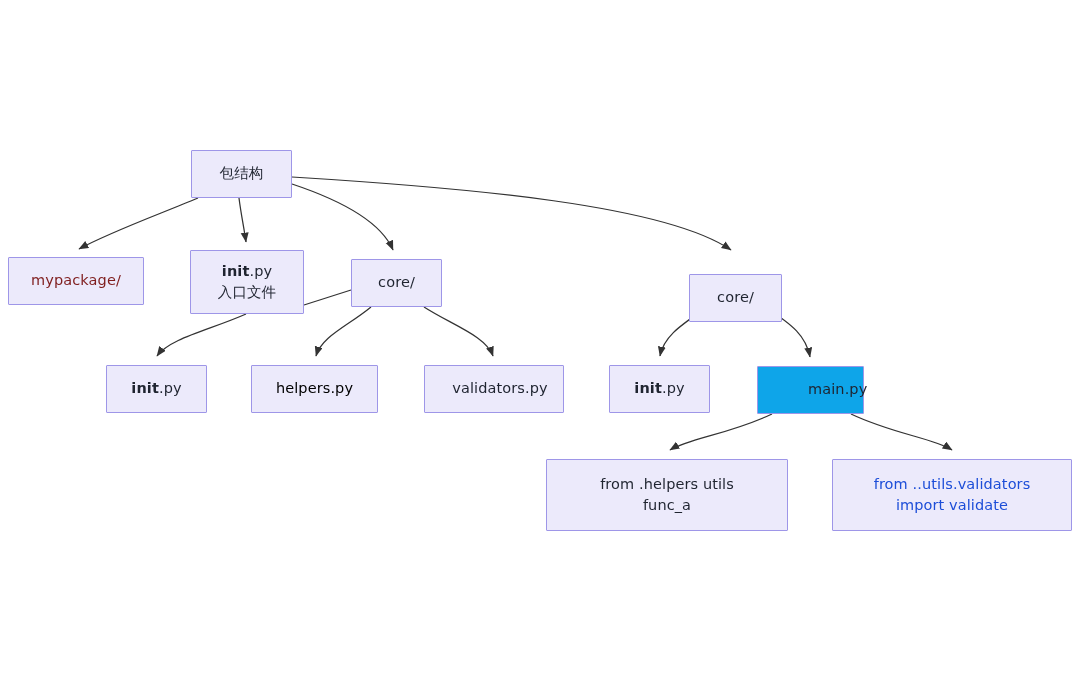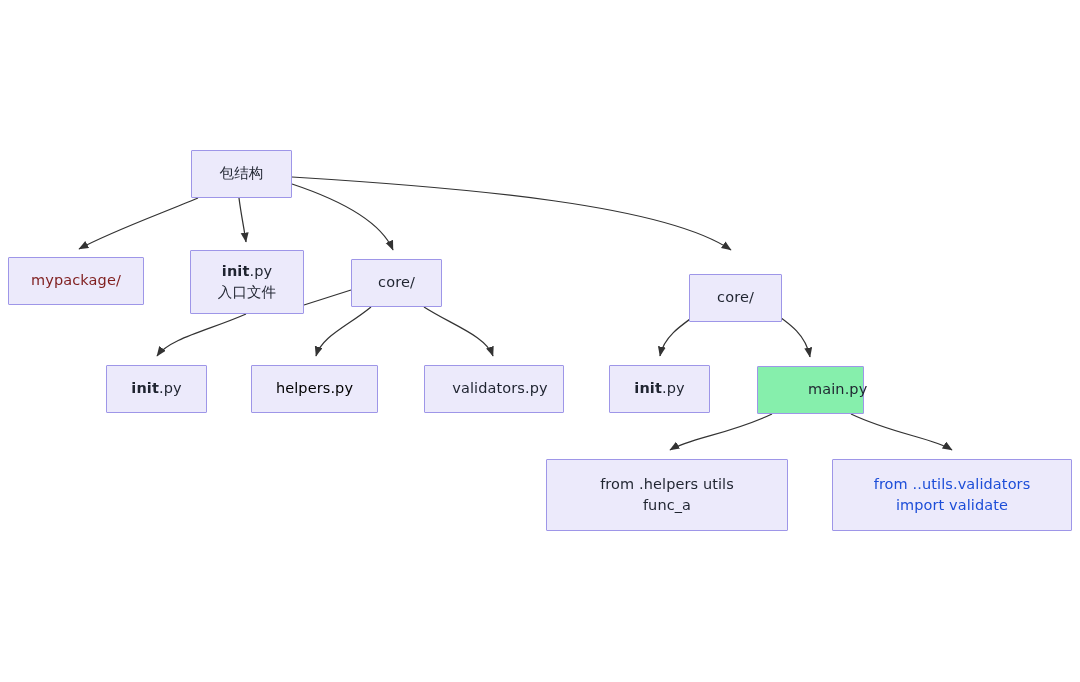--- a/index.html
+++ b/index.html
@@ -113,21 +113,21 @@
   </div>
   <div class="node" style="left: 251px; top: 365px; width: 127px; height: 48px; background: rgb(236, 234, 251); border-color: rgb(158, 150, 232); color: #000000;">
     <span class="label">helpers.py</span>
   </div>
   <div class="node" style="left: 424px; top: 365px; width: 140px; height: 48px; background: rgb(236, 234, 251); border-color: rgb(158, 150, 232); color: rgb(31, 36, 48); padding-left: 12px;">
     <span class="label">validators.py</span>
   </div>
   <div class="node bold-head" style="left: 609px; top: 365px; width: 101px; height: 48px; background: rgb(236, 234, 251); border-color: rgb(158, 150, 232); color: rgb(31, 36, 48);">
     <span class="label"><span class="bold-part">init</span>.py</span>
   </div>
-  <div class="node" style="left: 757px; top: 366px; width: 107px; height: 48px; background: #86efac; border-color: rgb(158, 150, 232); color: rgb(31, 36, 48); padding-left: 44px;">
+  <div class="node" style="left: 757px; top: 366px; width: 107px; height: 48px; background: #0ea5e9; border-color: rgb(158, 150, 232); color: rgb(31, 36, 48); padding-left: 44px;">
     <span class="label">main.py</span>
   </div>
   <div class="node" style="left: 546px; top: 459px; width: 242px; height: 72px; background: rgb(236, 234, 251); border-color: rgb(158, 150, 232); color: rgb(31, 36, 48);">
     <span class="label">from .helpers utils
 func_a</span>
   </div>
   <div class="node" style="left: 832px; top: 459px; width: 240px; height: 72px; background: rgb(236, 234, 251); border-color: rgb(158, 150, 232); color: #1d4ed8;">
     <span class="label">from ..utils.validators
 import validate</span>
   </div>

